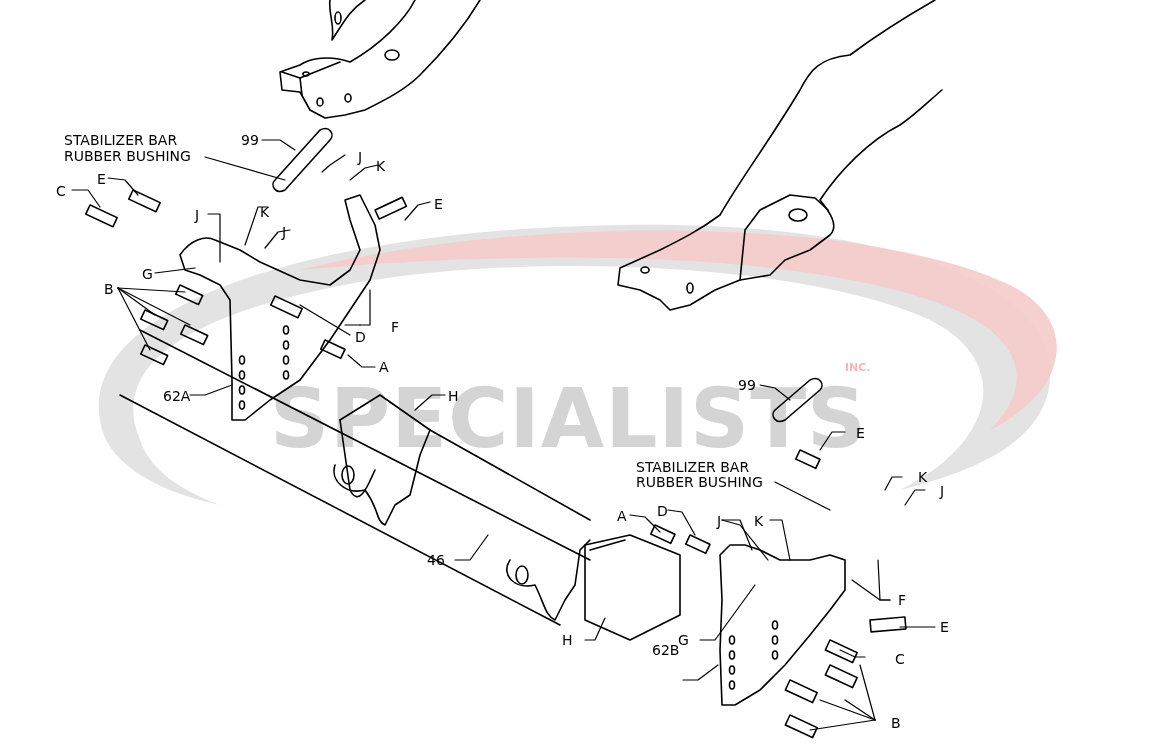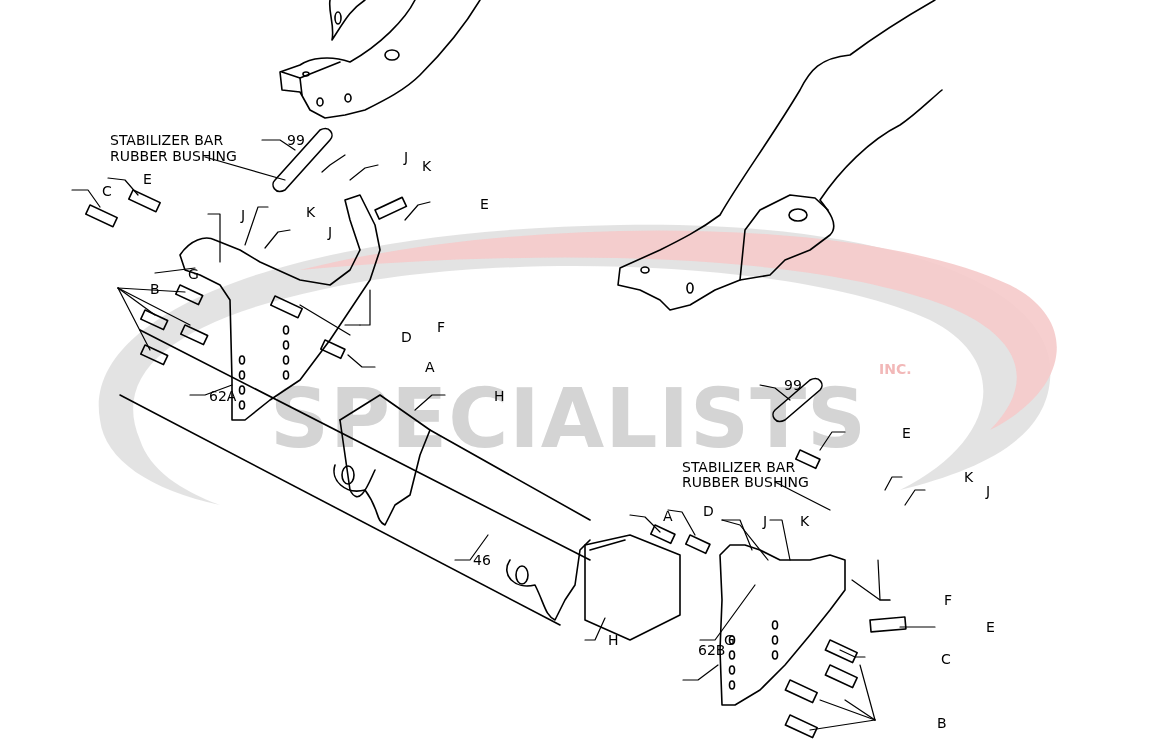--- a/index.html
+++ b/index.html
@@ -1,30 +1,30 @@
 <!DOCTYPE html>
 <html><head>
 <meta charset="utf-8">
 <style>
   html, body { margin:0; padding:0; background:#ffffff; }
   body { width:1157px; height:746px; position:relative; overflow:hidden; font-family:"DejaVu Sans", sans-serif; }
   #canvas { position:absolute; left:0; top:0; width:1157px; height:746px; }
-  .lbl { position:absolute; font-family:"DejaVu Sans", sans-serif; font-size:14px; color:#000; line-height:1; white-space:pre;margin-left:46px; }
+  .lbl { position:absolute; font-family:"DejaVu Sans", sans-serif; font-size:14px; color:#000; line-height:1; white-space:pre; }
   .wm-text { position:absolute; font-family:"DejaVu Sans", sans-serif; font-weight:bold; line-height:1; white-space:nowrap; }
 </style>
 </head>
 <body>
 
 <div id="canvas">
 
   <svg width="1157" height="746" style="position:absolute;left:0;top:0">
     <path d="M100,420 C80,310 300,230 620,225 C900,220 1060,290 1050,380 C1045,440 980,470 900,490 C1000,440 1010,360 930,320 C800,260 500,250 320,290 C180,320 110,370 140,440 C150,470 180,490 220,505 C150,490 105,460 100,420 Z" fill="#dedede" opacity="0.85"></path>
     <path d="M300,270 C520,215 860,215 1010,285 C1080,320 1070,390 990,430 C1040,380 1020,330 930,300 C780,250 520,250 300,270 Z" fill="#f5caca" opacity="0.9"></path>
   </svg>
-  <div class="wm-text" style="left:845px;top:362px;font-size:14px;color:#f2b8b8;margin-left:34px;">INC.</div>
+  <div class="wm-text" style="left:845px;top:362px;font-size:11px;color:#f2b8b8;">INC.</div>
   <div class="wm-text" style="left:270px;top:378px;font-size:82px;color:#d4d4d4;letter-spacing:1px;">SPECIALISTS</div>
 
   <svg width="1157" height="746" style="position:absolute;left:0;top:0" fill="none" stroke="#000" stroke-width="1.6" stroke-linejoin="round" stroke-linecap="round">
 
     <g>
       <path d="M330,0 C328,12 335,25 332,40 C345,20 350,10 365,0"></path>
       <path d="M415,0 C405,20 380,45 350,62 C330,55 310,58 300,65 L280,72 L282,90 L300,92 L310,110 L325,118 L345,115 L365,110 C385,100 405,90 420,75 C445,50 465,25 480,0"></path>
       <path d="M282,72 L300,78 L320,70 L340,62"></path>
       <path d="M300,78 L302,95"></path>
       <ellipse cx="338" cy="18" rx="3" ry="6"></ellipse>

